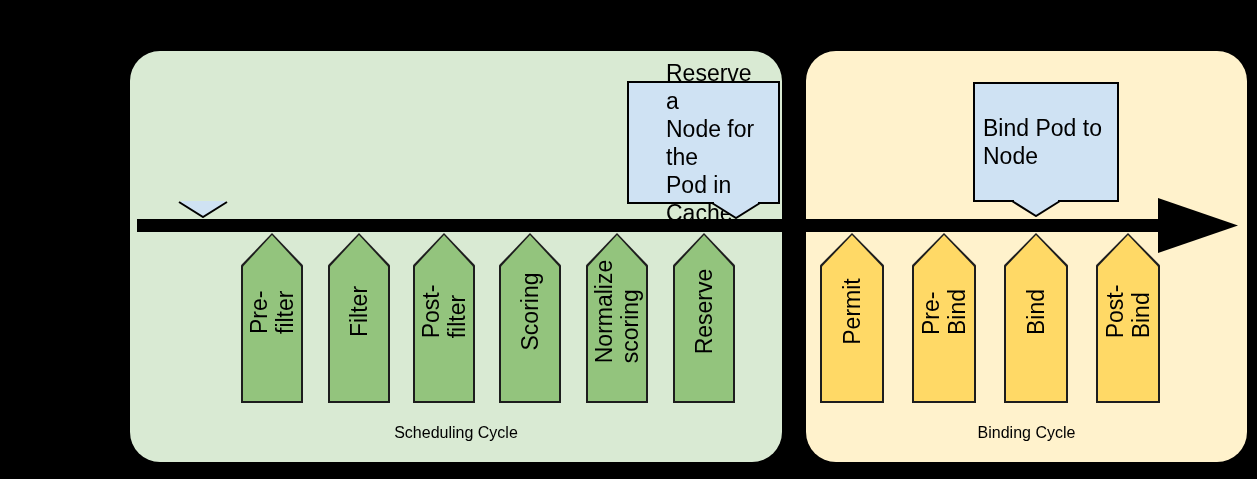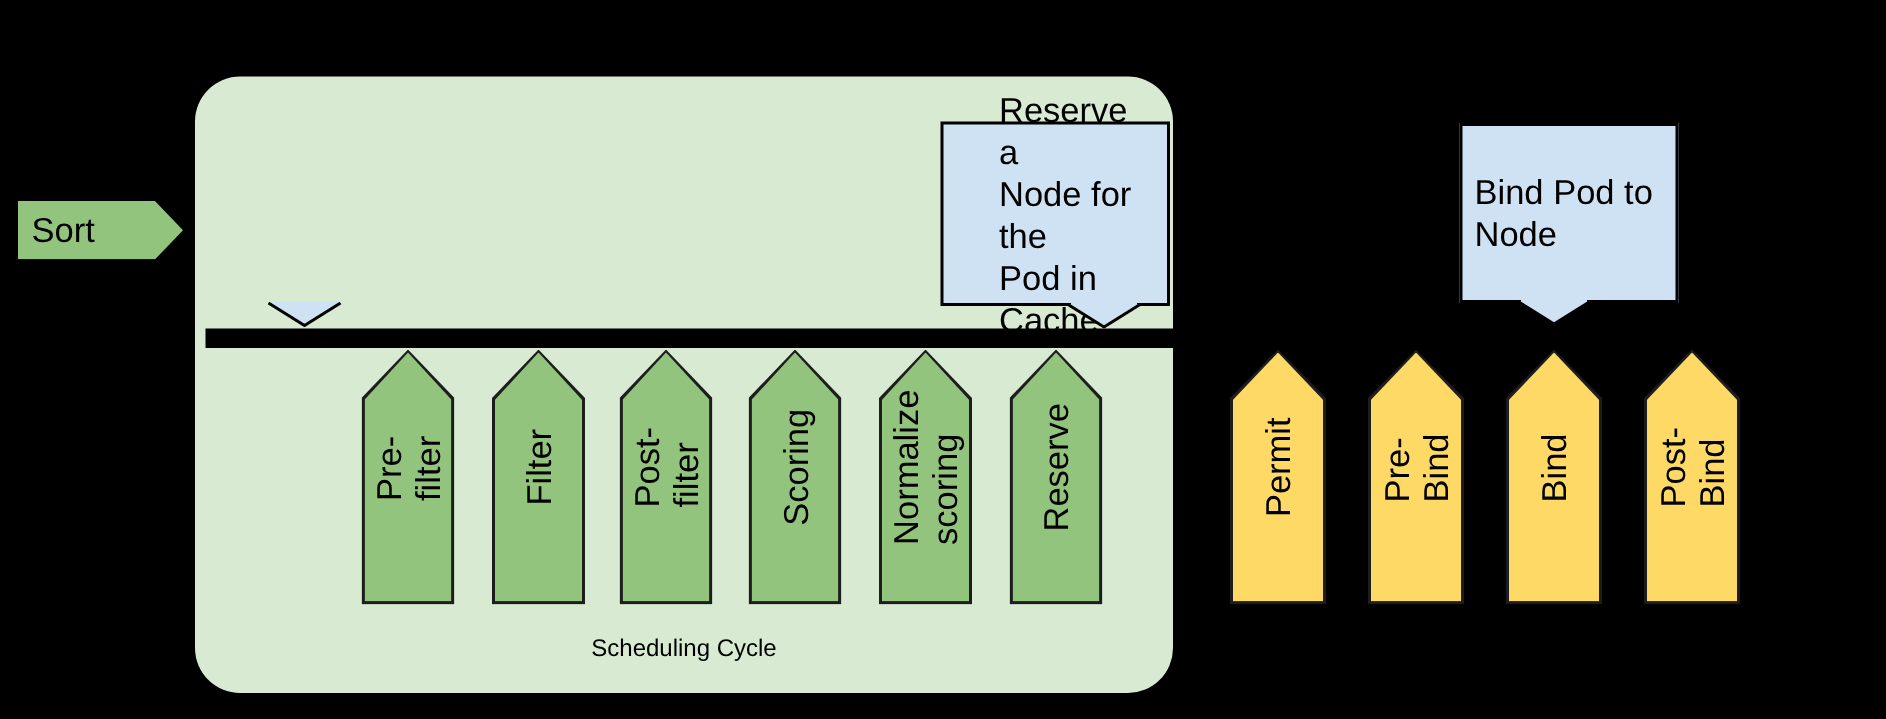--- a/index.html
+++ b/index.html
@@ -117,24 +117,24 @@
   }
 </style>
 </head>
 <body>
 
 <div class="stage">
 
   <div class="cycle sched">
     <div class="cycle-label">Scheduling Cycle</div>
   </div>
-
-  <div class="sort-arrow">
-    <span>Sort</span>
-  </div>
+  <div class="cycle bind">
+    <div class="cycle-label">Binding Cycle</div>
+  </div>
+
 
   <div class="shaft"></div>
   <div class="arrowhead"></div>
 
   <svg class="tail pick" width="52" height="17" viewBox="0 0 52 17">
     <rect x="4" y="0" width="44" height="3.5" fill="#cfe2f3"></rect>
     <path d="M2 1 L26 16 L50 1" fill="#cfe2f3" stroke="#000" stroke-width="2"></path>
   </svg>
 
   <div class="callout reserve">

